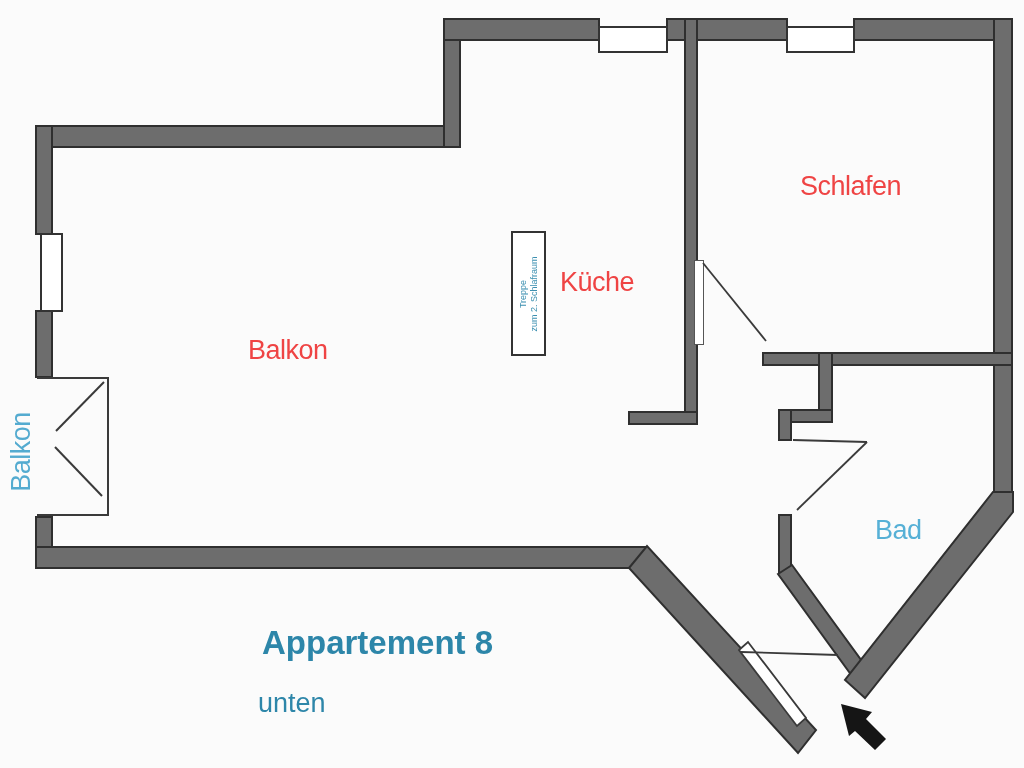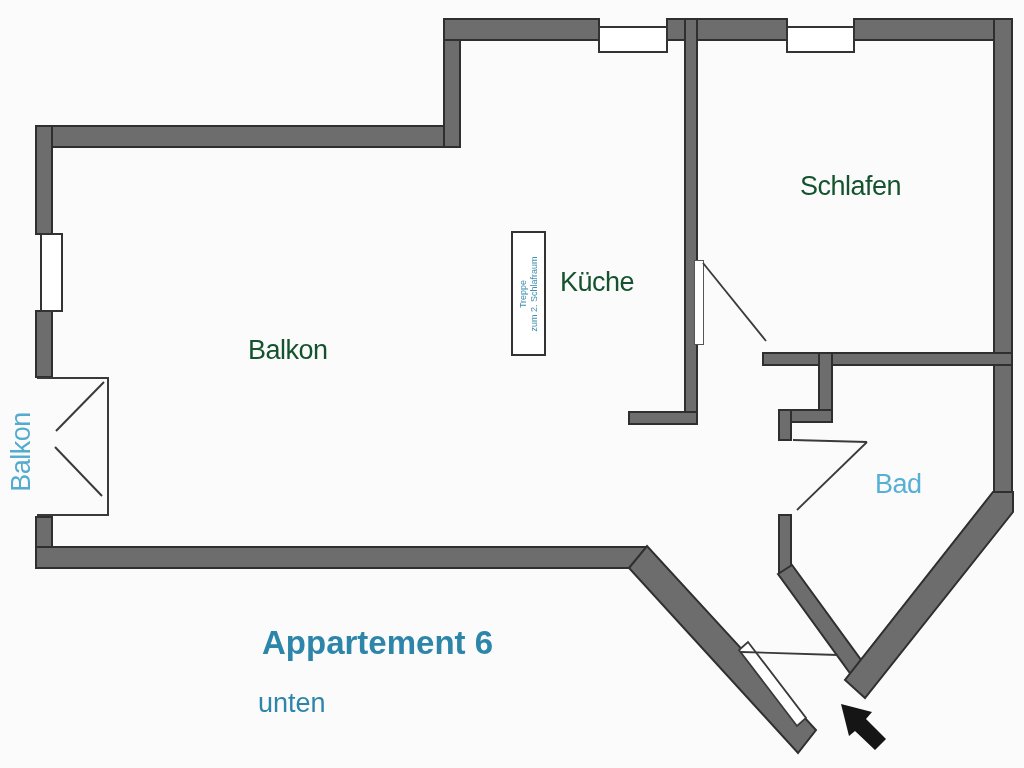--- a/index.html
+++ b/index.html
@@ -28,23 +28,23 @@
   .stairbox .rot{
     position:absolute;left:50%;top:50%;
     transform:translate(-50%,-50%) rotate(-90deg);
     white-space:nowrap;
     font-size:9px;line-height:11px;
     color:#3b8fb0;text-align:center;
   }
   .roomlabel{
     position:absolute;
     font-size:27px;letter-spacing:-0.5px;
-    color:#14532d;white-space:nowrap;
+    color:#ef4444;white-space:nowrap;
   }
-  .roomlabel.light{color:#56b0d6;}
+  .roomlabel.light{color:#56b0d6;margin-top:46px;}
   .balkon{
     position:absolute;left:21px;top:452px;
     transform:translate(-50%,-50%) rotate(-90deg);
     font-size:27px;color:#54abd0;white-space:nowrap;letter-spacing:-0.5px;
   }
   .title{
     position:absolute;left:262px;top:624px;
     font-size:33px;font-weight:600;color:#2d86a9;white-space:nowrap;
   }
   .subtitle{
@@ -109,16 +109,16 @@
       <div>zum 2. Schlafraum</div>
     </div>
   </div>
 
   <div class="roomlabel" style="left:248px; top:335px;">Balkon</div>
   <div class="roomlabel" style="left:560px; top:267px;">Küche</div>
   <div class="roomlabel" style="left:800px; top:171px;">Schlafen</div>
   <div class="roomlabel light" style="left:875px; top:469px;">Bad</div>
   <div class="balkon">Balkon</div>
 
-  <div class="title">Appartement 6</div>
+  <div class="title">Appartement 8</div>
   <div class="subtitle">unten</div>
 
 </div>
 
 </body></html>

